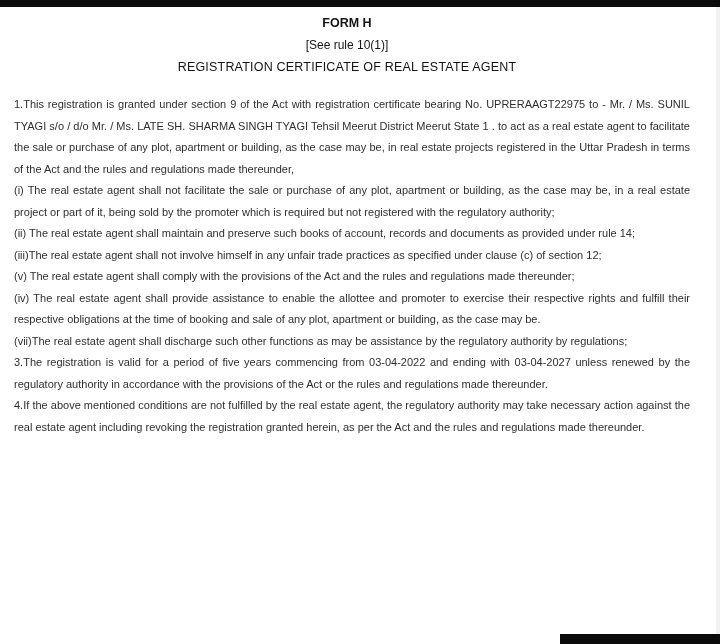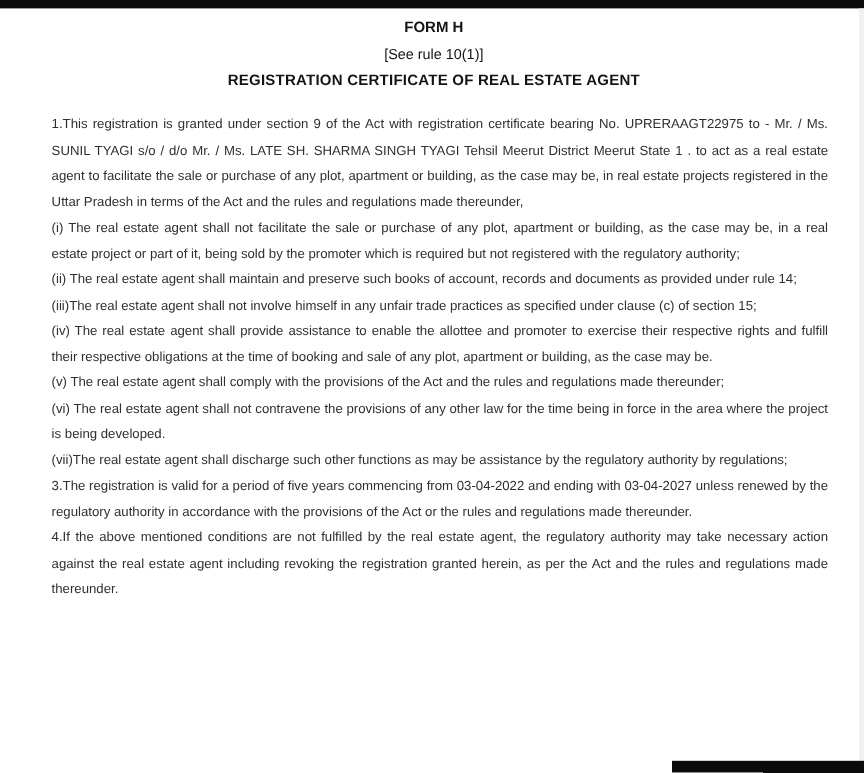--- a/index.html
+++ b/index.html
@@ -30,31 +30,31 @@
   .bottom-bar {
     position: absolute;
     bottom: 0; left: 560px;
     width: 160px; height: 10px;
     background: #0b0b0b;
   }
   .doc {
     position: absolute;
     top: 7px; left: 0;
     width: 716px;
-    padding: 5px 26px 0 33px;
+    padding: 5px 26px 0 4px;
   }
   .headings { text-align: center; color: #141414; }
   .h-form {
     font-size: 12.5px; font-weight: bold; line-height: 22px;
   }
   .h-rule {
     font-size: 12px; font-weight: normal; line-height: 22px;
   }
   .h-cert {
-    font-size: 12.5px; font-weight: bold; line-height: 22px;
+    font-size: 12.5px; font-weight: normal; line-height: 22px;
     letter-spacing: 0.2px;
   }
   .body-text { padding-left: 10px; margin-top: 16px; }
   .body-text p {
     font-size: 11px;
     line-height: 21.5px;
     color: #2f2f2f;
     text-align: justify;
   }
   .footer-note {
@@ -77,24 +77,23 @@
     <div class="headings">
       <div class="h-form">FORM H</div>
       <div class="h-rule">[See rule 10(1)]</div>
       <div class="h-cert">REGISTRATION CERTIFICATE OF REAL ESTATE AGENT</div>
     </div>
 
     <div class="body-text">
       <p>1.This registration is granted under section 9 of the Act with registration certificate bearing No. UPRERAAGT22975 to - Mr. / Ms. SUNIL TYAGI s/o / d/o Mr. / Ms. LATE SH. SHARMA SINGH TYAGI Tehsil Meerut District Meerut State 1 . to act as a real estate agent to facilitate the sale or purchase of any plot, apartment or building, as the case may be, in real estate projects registered in the Uttar Pradesh in terms of the Act and the rules and regulations made thereunder,</p>
       <p>(i) The real estate agent shall not facilitate the sale or purchase of any plot, apartment or building, as the case may be, in a real estate project or part of it, being sold by the promoter which is required but not registered with the regulatory authority;</p>
       <p>(ii) The real estate agent shall maintain and preserve such books of account, records and documents as provided under rule 14;</p>
-      <p>(iii)The real estate agent shall not involve himself in any unfair trade practices as specified under clause (c) of section 15;</p>
+      <p>(iii)The real estate agent shall not involve himself in any unfair trade practices as specified under clause (c) of section 12;</p>
+      <p>(v) The real estate agent shall comply with the provisions of the Act and the rules and regulations made thereunder;</p>
       <p>(iv) The real estate agent shall provide assistance to enable the allottee and promoter to exercise their respective rights and fulfill their respective obligations at the time of booking and sale of any plot, apartment or building, as the case may be.</p>
-      <p>(v) The real estate agent shall comply with the provisions of the Act and the rules and regulations made thereunder;</p>
-      <p>(vi) The real estate agent shall not contravene the provisions of any other law for the time being in force in the area where the project is being developed.</p>
       <p>(vii)The real estate agent shall discharge such other functions as may be assistance by the regulatory authority by regulations;</p>
       <p>3.The registration is valid for a period of five years commencing from 03-04-2022 and ending with 03-04-2027 unless renewed by the regulatory authority in accordance with the provisions of the Act or the rules and regulations made thereunder.</p>
       <p>4.If the above mentioned conditions are not fulfilled by the real estate agent, the regulatory authority may take necessary action against the real estate agent including revoking the registration granted herein, as per the Act and the rules and regulations made thereunder.</p>
     </div>
 
 
   </div>
 
   <div class="bottom-bar"></div>
 

